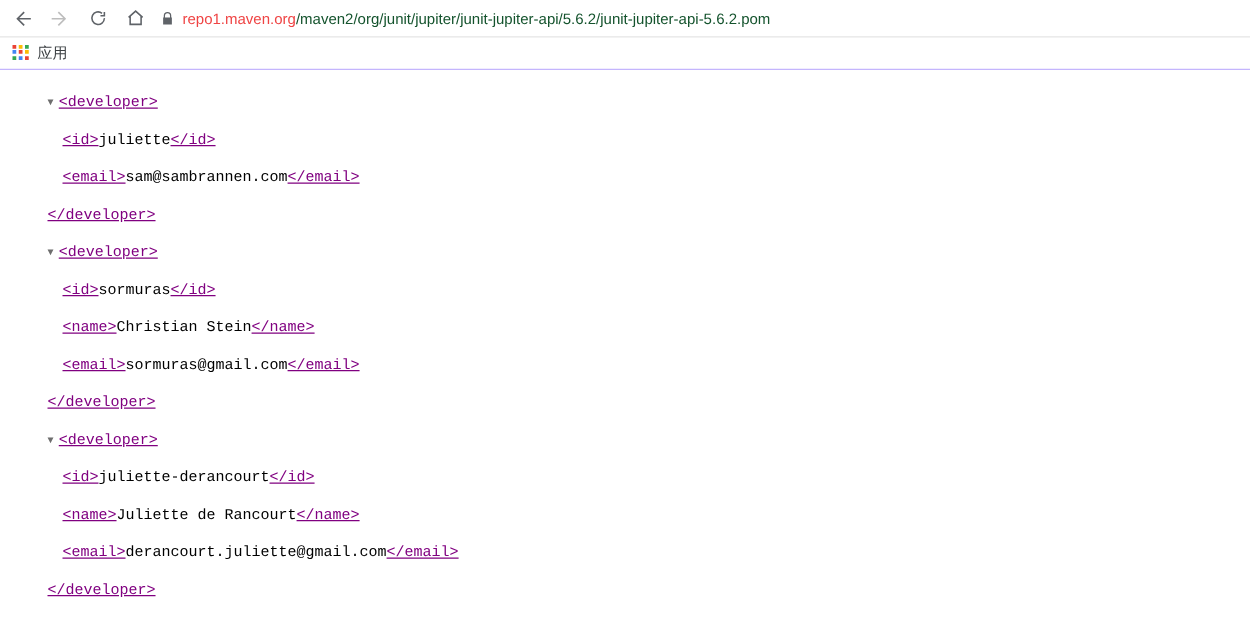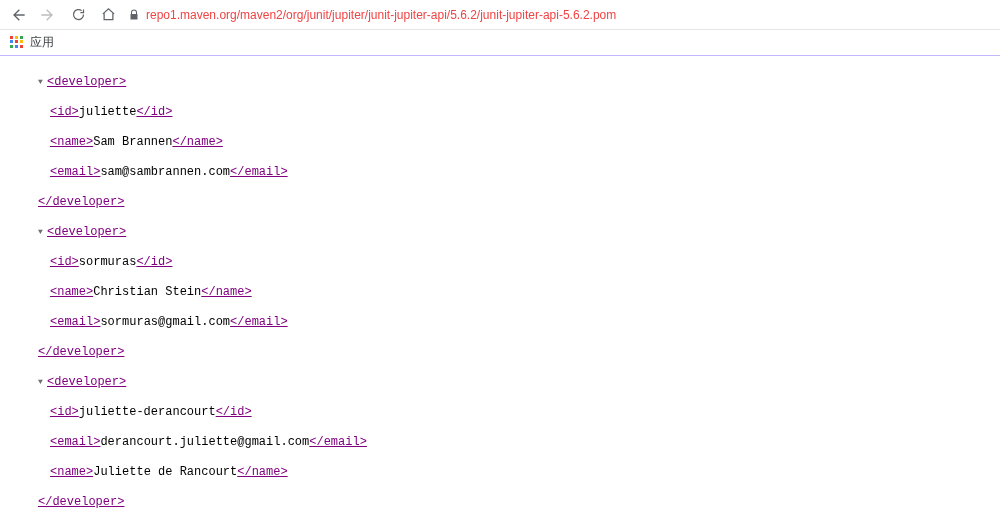--- a/index.html
+++ b/index.html
@@ -26,21 +26,21 @@
     display: flex;
     align-items: center;
     gap: 6px;
     font-size: 12px;
     color: #3c4043;
     overflow: hidden;
     white-space: nowrap;
   }
   .lock { color: #5f6368; }
   .url-host { color: #ef4444; }
-  .url-path { color: #ef4444; }
+  .url-path { color: #14532d; }
   .bookmarkbar {
     height: 26px;
     display: flex;
     align-items: center;
     gap: 6px;
     padding: 0 10px;
     border-bottom: 1px solid #c4b5fd;
     font-size: 12px;
     color: #3c4043;
   }
@@ -121,32 +121,31 @@
       <span></span>
       <span></span>
       <span></span>
   </div>
   <span>应用</span>
 </div>
 
 <div class="content">
 <span class="line i2"><span class="caret">▼</span><span class="tag">&lt;developer&gt;</span></span>
 <span class="line i3"><span class="tag">&lt;id&gt;</span><span class="val">juliette</span><span class="tag">&lt;/id&gt;</span></span>
-<span class="line i3"><span class="tag">&lt;name&gt;</span><span class="val">Sam Brannen</span><span class="tag">&lt;/name&gt;</span></span>
 <span class="line i3"><span class="tag">&lt;email&gt;</span><span class="val">sam@sambrannen.com</span><span class="tag">&lt;/email&gt;</span></span>
 <span class="line i2"><span class="tag">&lt;/developer&gt;</span></span>
 <span class="line i2"><span class="caret">▼</span><span class="tag">&lt;developer&gt;</span></span>
 <span class="line i3"><span class="tag">&lt;id&gt;</span><span class="val">sormuras</span><span class="tag">&lt;/id&gt;</span></span>
 <span class="line i3"><span class="tag">&lt;name&gt;</span><span class="val">Christian Stein</span><span class="tag">&lt;/name&gt;</span></span>
 <span class="line i3"><span class="tag">&lt;email&gt;</span><span class="val">sormuras@gmail.com</span><span class="tag">&lt;/email&gt;</span></span>
 <span class="line i2"><span class="tag">&lt;/developer&gt;</span></span>
 <span class="line i2"><span class="caret">▼</span><span class="tag">&lt;developer&gt;</span></span>
 <span class="line i3"><span class="tag">&lt;id&gt;</span><span class="val">juliette-derancourt</span><span class="tag">&lt;/id&gt;</span></span>
+<span class="line i3"><span class="tag">&lt;name&gt;</span><span class="val">Juliette de Rancourt</span><span class="tag">&lt;/name&gt;</span></span>
 <span class="line i3"><span class="tag">&lt;email&gt;</span><span class="val">derancourt.juliette@gmail.com</span><span class="tag">&lt;/email&gt;</span></span>
-<span class="line i3"><span class="tag">&lt;name&gt;</span><span class="val">Juliette de Rancourt</span><span class="tag">&lt;/name&gt;</span></span>
 <span class="line i2"><span class="tag">&lt;/developer&gt;</span></span>
 
 
 
 
 
 
 
 
 

